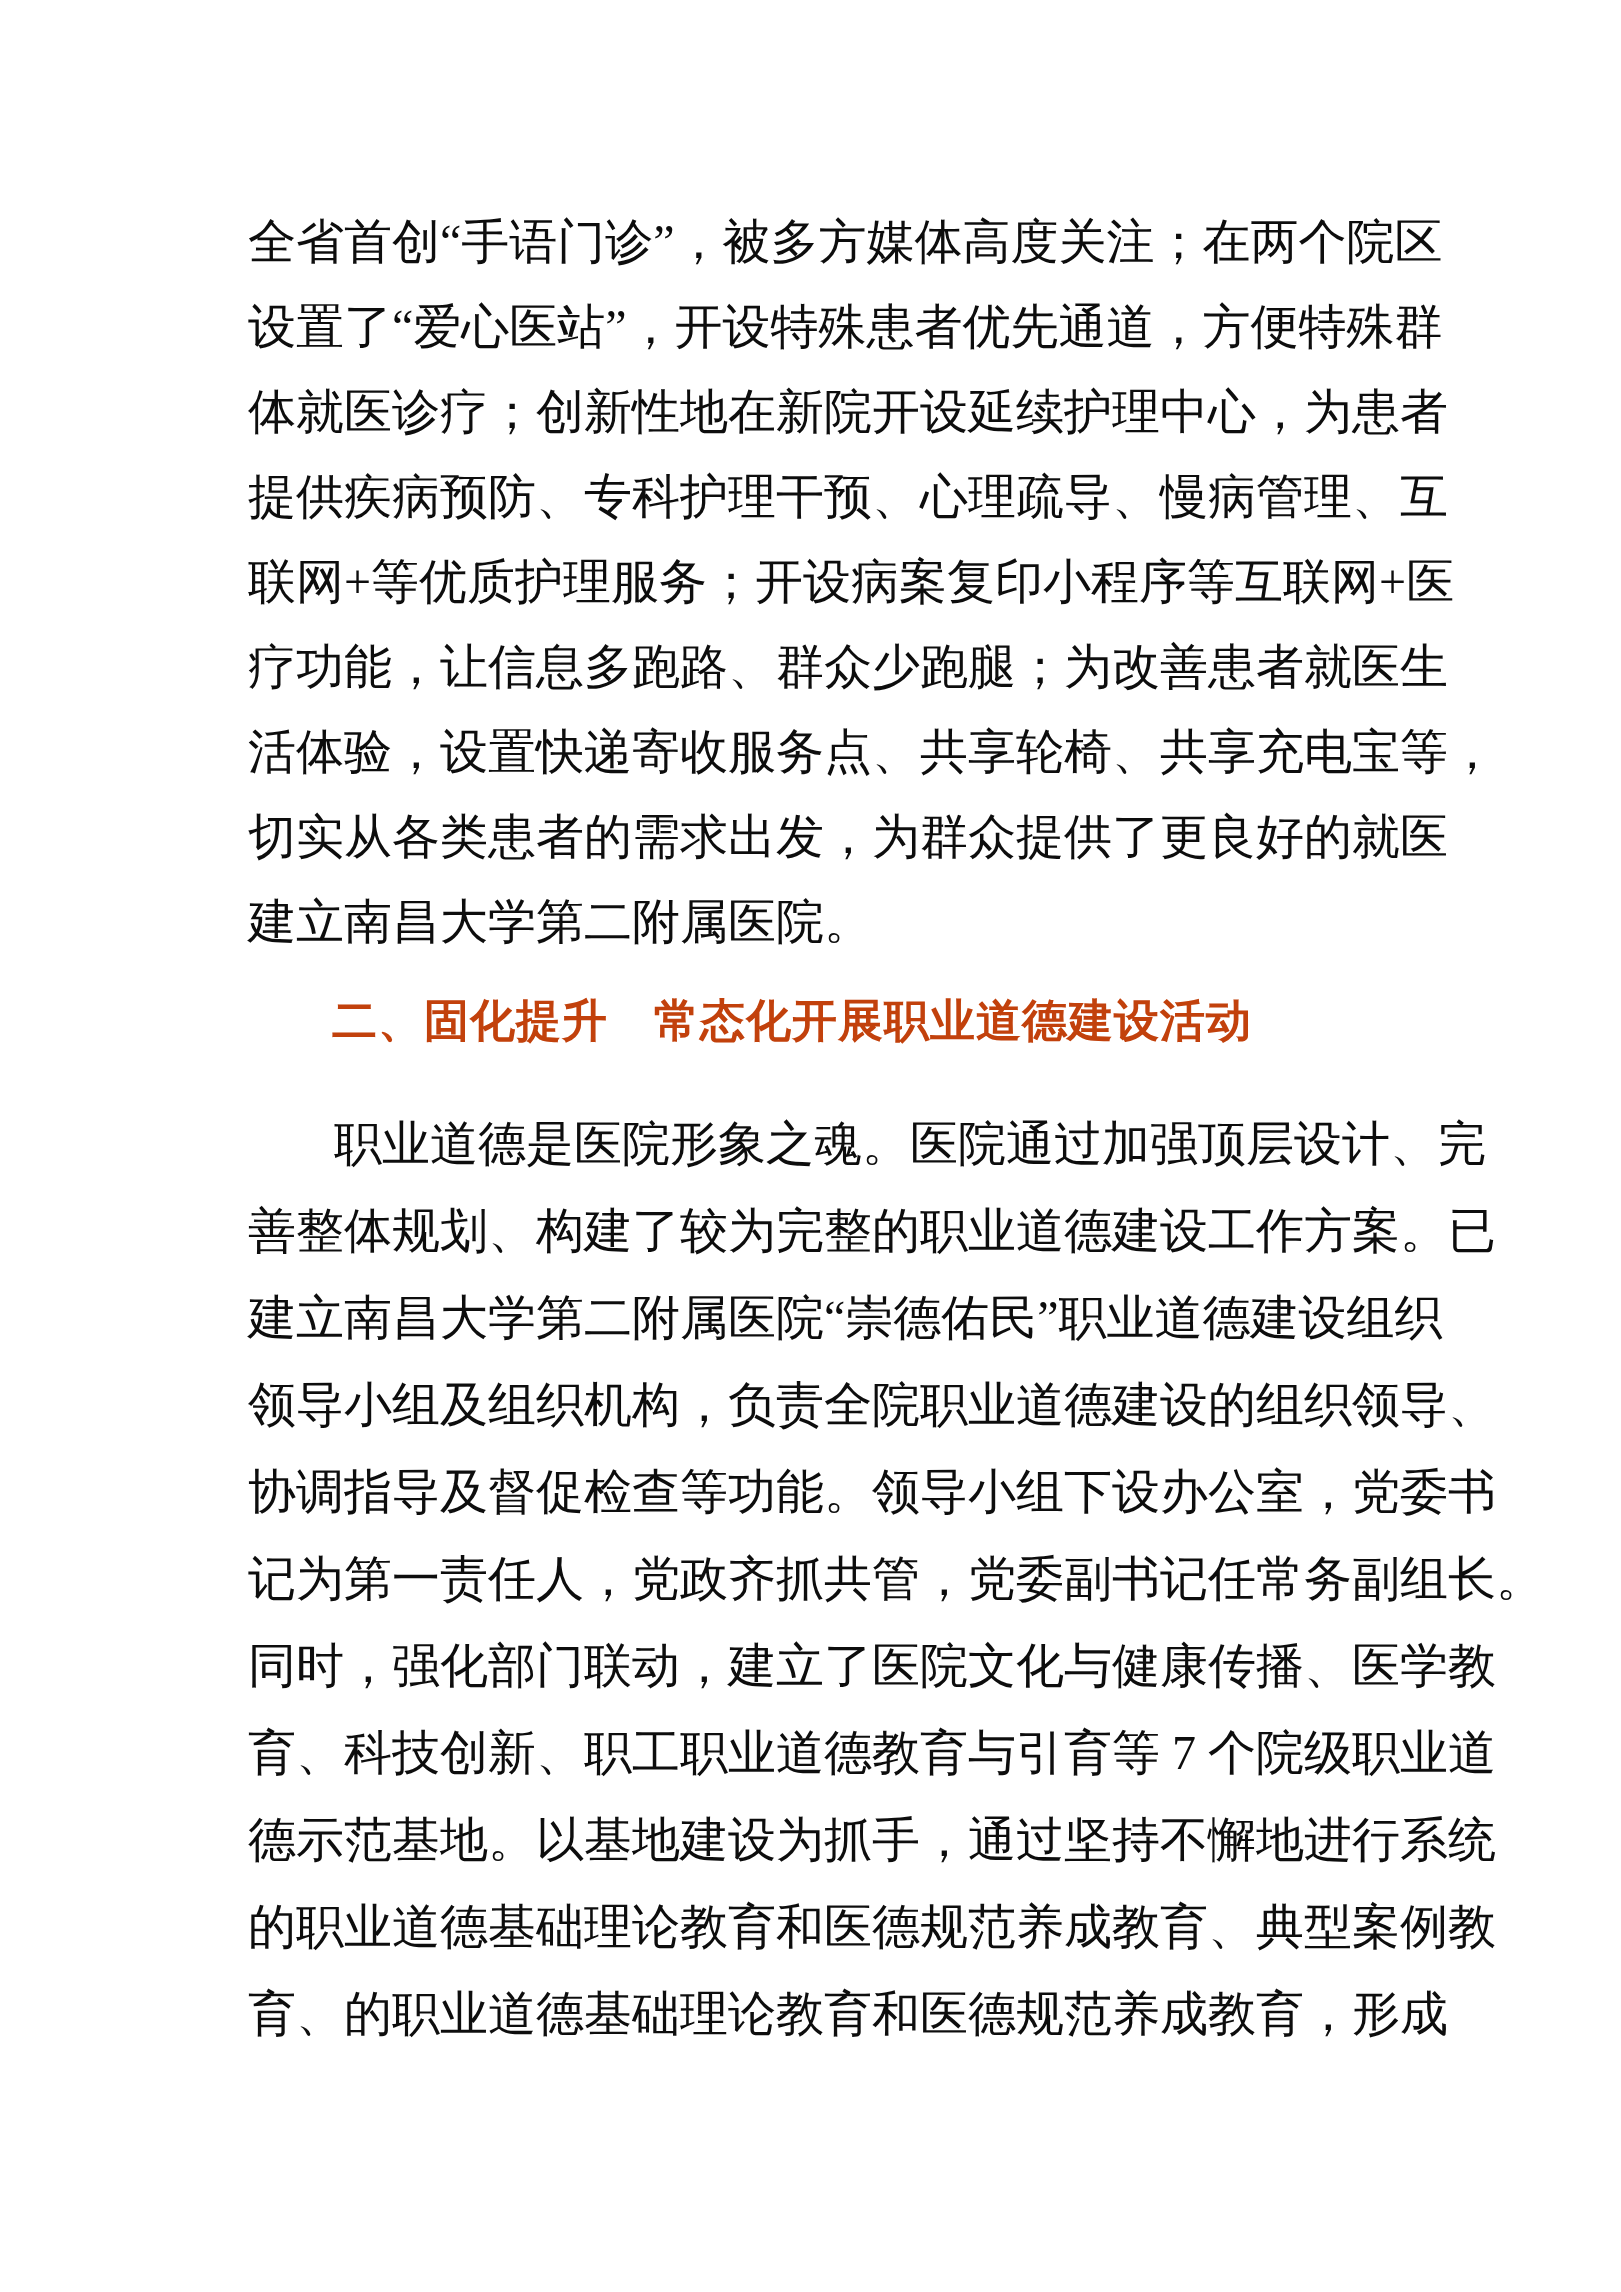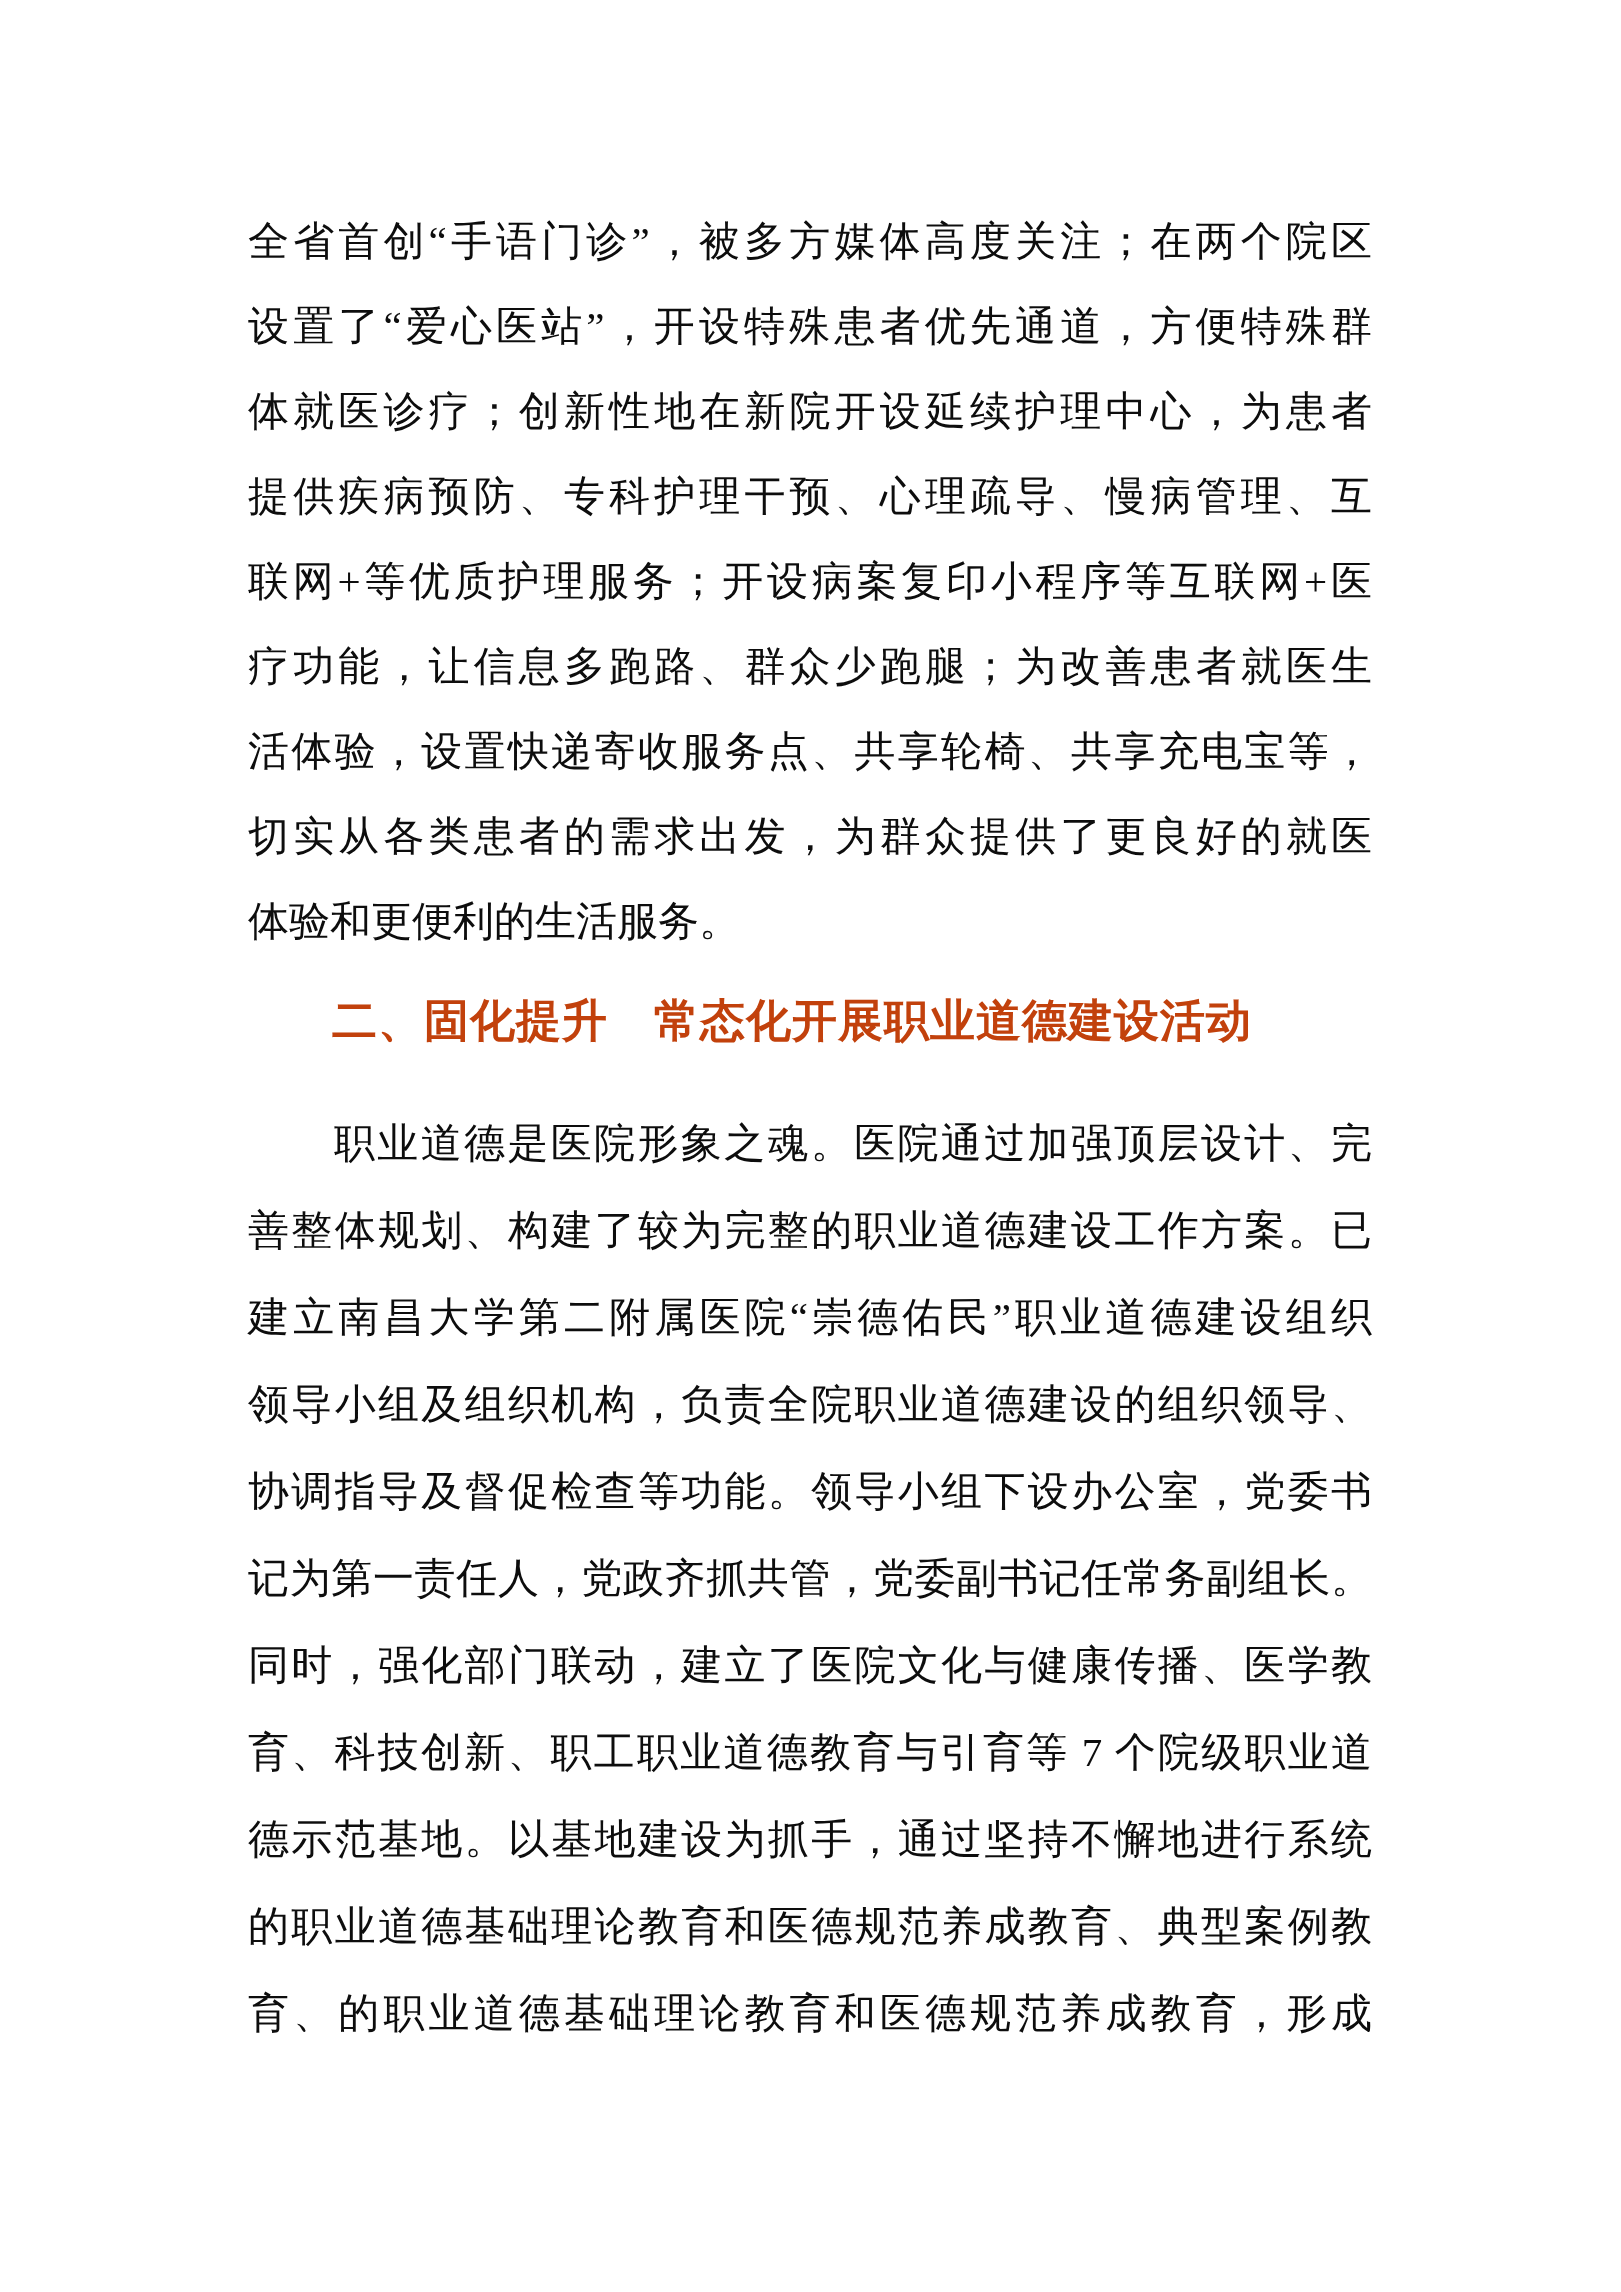--- a/index.html
+++ b/index.html
@@ -20,21 +20,21 @@
     box-sizing: border-box;
     padding-top: 199px;
     padding-left: 248px;
     width: 1372px; 
   }
   .para {
     width: 1124px;
   }
   .line {
     width: 1124px;
-    font-size: 41px;
+    font-size: 48px;
     line-height: 85px;
     white-space: nowrap;
     text-align: justify;
     text-align-last: justify;
     text-justify: inter-character;
   }
   .para-2 .line {
     line-height: 87px;
   }
   .line.para-end {
@@ -66,21 +66,21 @@
 
     <div class="para para-1">
       <div class="line">全省首创“手语门诊”，被多方媒体高度关注；在两个院区</div>
       <div class="line">设置了“爱心医站”，开设特殊患者优先通道，方便特殊群</div>
       <div class="line">体就医诊疗；创新性地在新院开设延续护理中心，为患者</div>
       <div class="line">提供疾病预防、专科护理干预、心理疏导、慢病管理、互</div>
       <div class="line">联网+等优质护理服务；开设病案复印小程序等互联网+医</div>
       <div class="line">疗功能，让信息多跑路、群众少跑腿；为改善患者就医生</div>
       <div class="line">活体验，设置快递寄收服务点、共享轮椅、共享充电宝等，</div>
       <div class="line">切实从各类患者的需求出发，为群众提供了更良好的就医</div>
-      <div class="line para-end">体验和更便利的生活服务。</div>
+      <div class="line para-end">建立南昌大学第二附属医院。</div>
     </div>
 
     <h2 class="heading">二、固化提升　常态化开展职业道德建设活动</h2>
 
     <div class="para para-2">
       <div class="line first-indent">职业道德是医院形象之魂。医院通过加强顶层设计、完</div>
       <div class="line">善整体规划、构建了较为完整的职业道德建设工作方案。已</div>
       <div class="line">建立南昌大学第二附属医院“崇德佑民”职业道德建设组织</div>
       <div class="line">领导小组及组织机构，负责全院职业道德建设的组织领导、</div>
       <div class="line">协调指导及督促检查等功能。领导小组下设办公室，党委书</div>

